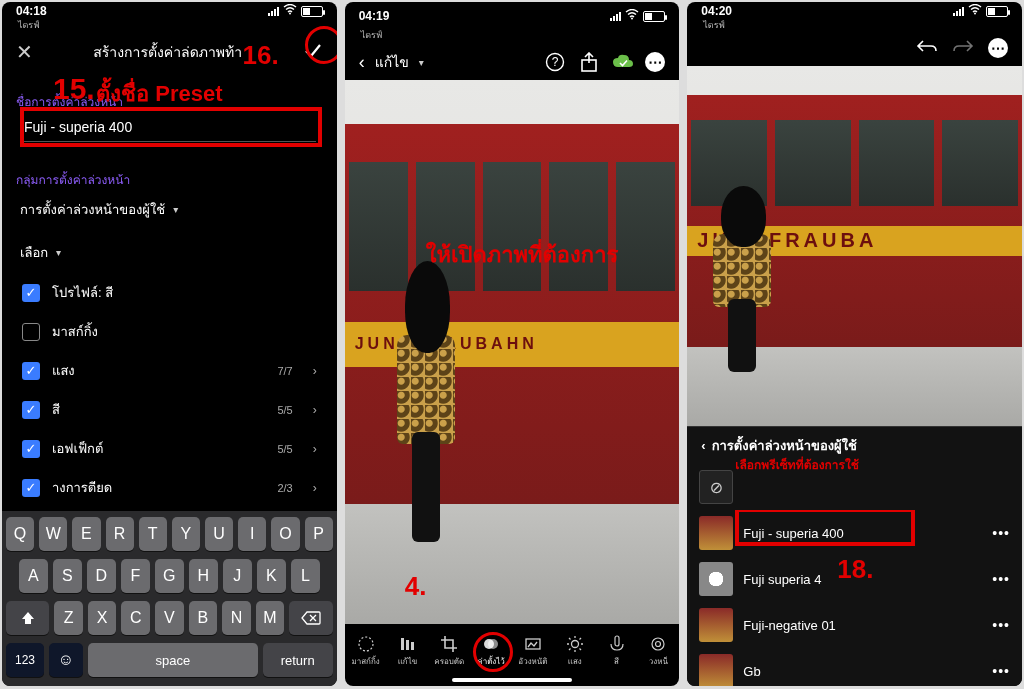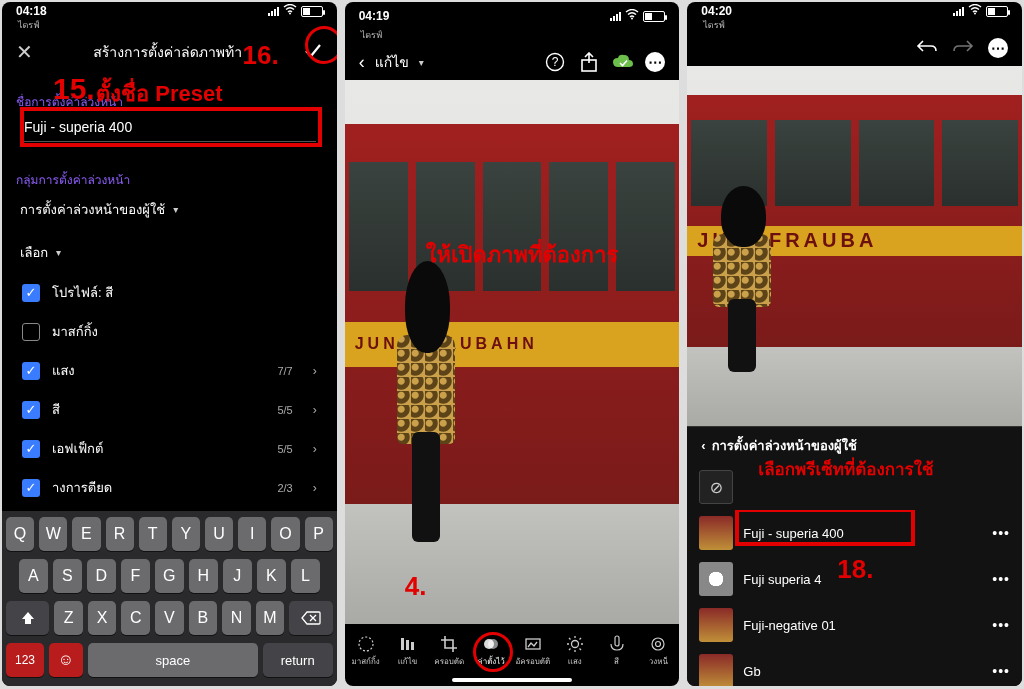--- a/index.html
+++ b/index.html
@@ -31,21 +31,21 @@
   .box.unchecked { border:1.5px solid #888; }
   .opt .spacer { flex:1; }
   .opt .count { font-size:11px; color:#aaa; }
   .opt .arr { color:#aaa; font-size:12px; margin-left:8px;}
 
   
   .keyboard { background:#2a2a2c; padding:6px 4px 4px; margin-top:auto; }
   .krow { display:flex; gap:5px; justify-content:center; margin-bottom:8px; }
   .key { background:#6b6b6e; color:#fff; width:29px; height:34px; border-radius:5px; display:flex; align-items:center; justify-content:center; font-size:16px; box-shadow:0 1px 0 #111;}
   .key.wide { width:44px; font-size:13px; background:#444448;}
-  .key.dark { background:#b91c1c; }
+  .key.dark { background:#0f172a; }
   .key.space { flex:1; font-size:13px;}
   .key.ret { width:70px; font-size:13px; background:#444448;}
   .bottom-row { display:flex; justify-content:space-between; align-items:center; padding:6px 16px;}
   .home-ind { width:120px; height:4px; background:#fff; border-radius:3px; margin:6px auto 4px;}
 
   
   .nav2 { display:flex; align-items:center; gap:10px; padding:6px 14px; font-size:14px; }
   .nav2 .back { font-size:18px; }
   .nav2 .spacer{flex:1;}
   .nav2 .ico { width:24px; height:24px; display:flex; align-items:center; justify-content:center; color:#eee; font-size:16px;}
@@ -337,21 +337,21 @@
           <circle cx="7" cy="9" r="5" fill="#fff" opacity="0.85"></circle>
           <circle cx="11" cy="9" r="5" fill="#fff" opacity="0.55"></circle>
         </svg>
         <span>ค่าตั้งไว้</span>
       </div>
     <div class="tb">
         <svg class="ic" viewBox="0 0 18 18">
           <rect x="2" y="4" width="14" height="10" stroke="#ccc" stroke-width="1.3" fill="none"></rect>
           <path d="M4 12 L7 8 L10 11 L13 7" stroke="#ccc" stroke-width="1.3" fill="none"></path>
         </svg>
-        <span>อัครอบตัติ</span>
+        <span>อัวงหนัติ</span>
       </div>
     <div class="tb">
         <svg class="ic" viewBox="0 0 18 18">
           <circle cx="9" cy="9" r="3.5" stroke="#ccc" stroke-width="1.3" fill="none"></circle>
           <g stroke="#ccc" stroke-width="1.3">
             <line x1="9" y1="1" x2="9" y2="3"></line>
             <line x1="9" y1="15" x2="9" y2="17"></line>
             <line x1="1" y1="9" x2="3" y2="9"></line>
             <line x1="15" y1="9" x2="17" y2="9"></line>
             <line x1="3" y1="3" x2="4.5" y2="4.5"></line>
@@ -428,21 +428,21 @@
         <div class="legs"></div>
         <div class="hair"></div>
     </div>
   </div>
 
   <div class="preset-panel" style="flex:1; display:flex; flex-direction:column; position:relative;">
     <div class="panel-head">
       <span>‹</span>
       <span>การตั้งค่าล่วงหน้าของผู้ใช้</span>
     </div>
-    <div class="annot-text" style="top:28px; left:48px; font-size:17px; font-weight:700;margin-left:23px;">เลือกพรีเซ็ทที่ต้องการใช้</div>
+    <div class="annot-text" style="top:28px; left:48px; font-size:12px; font-weight:700;">เลือกพรีเซ็ทที่ต้องการใช้</div>
 
     <div class="preset-row">
       <div class="thumb none">⊘</div>
     </div>
     <div style="overflow:hidden; position:relative;">
       <div class="preset-row">
         <div class="thumb"></div>
         <span class="name">Fuji - superia 400</span>
         <span class="dots">•••</span>
       </div>

